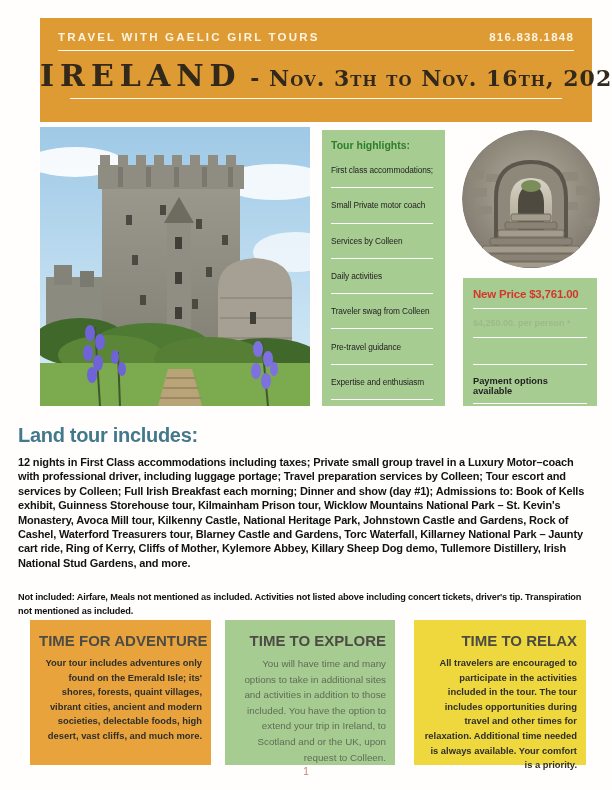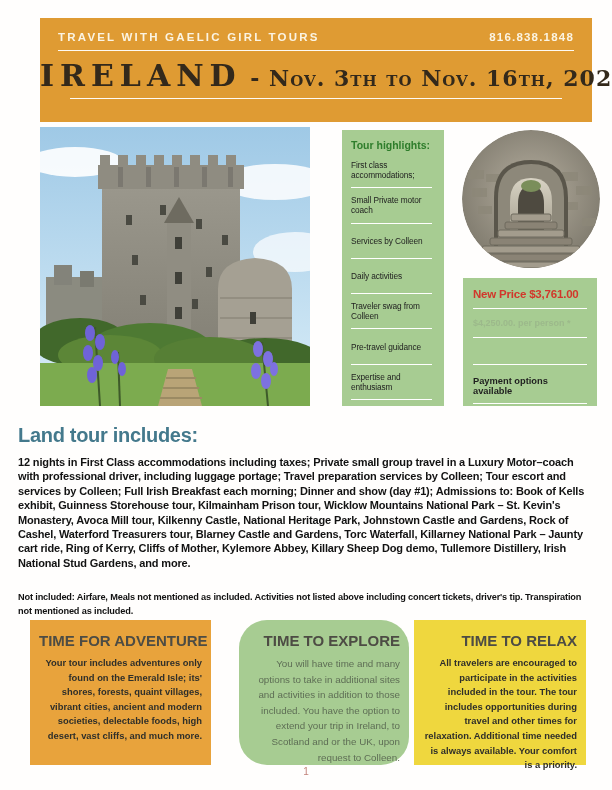--- a/index.html
+++ b/index.html
@@ -15,22 +15,22 @@
   .banner-rule1{border:none;border-top:1.5px solid rgba(255,255,255,.95);margin:7px 18px 0 18px;}
   .banner-title{margin-top:7px;text-align:center;color:#33291B;white-space:nowrap;}
   .title-main{font-family:"DejaVu Serif", serif;font-size:30px;font-weight:bold;letter-spacing:6px;}
   .title-rest{font-family:"DejaVu Serif", serif;font-size:22px;font-weight:bold;letter-spacing:1px;font-variant:small-caps;}
   .banner-rule2{border:none;border-top:1.5px solid rgba(255,255,255,.95);margin:5px 30px 0 30px;}
 
   
   .castle-photo{position:absolute;left:40px;top:127px;width:270px;height:279px;overflow:hidden;}
   .circle-photo{position:absolute;left:462px;top:130px;width:138px;height:138px;border-radius:50%;overflow:hidden;}
 
-  .highlights{position:absolute;left:322px;top:130px;width:102px;height:276px;background:#A7CC92;
-    box-sizing:border-box;padding:9px 6px 6px 9px;display:flex;flex-direction:column;margin-left:20px;}
+  .highlights{position:absolute;left:322px;top:130px;width:123px;height:276px;background:#A7CC92;
+    box-sizing:border-box;padding:9px 6px 6px 9px;display:flex;flex-direction:column;}
   .highlights-title{color:#2E7D2B;font-weight:bold;font-size:10.5px;margin-bottom:2px;}
   .highlights ul{list-style:none;margin:0;padding:0;flex:1;display:flex;flex-direction:column;}
   .highlights li{flex:1;display:flex;align-items:center;font-size:8.3px;color:#1E1E1E;
     border-bottom:1.4px solid #ffffff;margin-right:6px;letter-spacing:-0.1px;}
 
   .pricebox{position:absolute;left:463px;top:278px;width:134px;height:128px;background:#A7CC92;
     box-sizing:border-box;padding:10px 10px 0 10px;}
   .price-new{color:#D2372B;font-weight:bold;font-size:11.5px;letter-spacing:-0.2px;padding-bottom:8px;border-bottom:1.5px solid #fff;}
   .price-old{color:#9CB98B;font-size:9px;font-weight:bold;padding:9px 0;border-bottom:1.5px solid #fff;}
   .price-gap{height:26px;border-bottom:1.5px solid #fff;}
@@ -42,21 +42,21 @@
     line-height:14.4px;letter-spacing:-0.15px;}
   .not-included{position:absolute;left:18px;top:562px;width:578px;color:#121212;font-size:9.2px;font-weight:bold;
     line-height:14.4px;letter-spacing:-0.15px;margin-top:28px;}
 
   
   .timebox{position:absolute;top:620px;height:145px;box-sizing:border-box;padding:12px 9px 0 9px;text-align:right;}
   .timebox h3{margin:0 0 7px 0;font-size:15px;font-weight:bold;color:#4D4C44;letter-spacing:0px;white-space:nowrap;}
   .timebox p{margin:0;font-size:9.4px;line-height:14.6px;font-weight:bold;}
   .tb-adventure{left:30px;width:181px;background:#E8A33C;}
   .tb-adventure p{color:#2F2F2A;}
-  .tb-explore{left:239px;width:170px;background:#A7CC92;border-radius:28px;}
+  .tb-explore{left:225px;width:170px;background:#A7CC92;}
   .tb-explore p{color:#5E6E55;font-weight:normal;font-size:9.8px;line-height:15.6px;}
   .tb-relax{left:414px;width:172px;background:#EFD73E;}
   .tb-relax p{color:#2F2F2A;}
 
   .page-number{position:absolute;left:0;top:766px;width:612px;text-align:center;
     color:#C2827A;font-size:10px;}
 </style>
 </head>
 <body>
 

